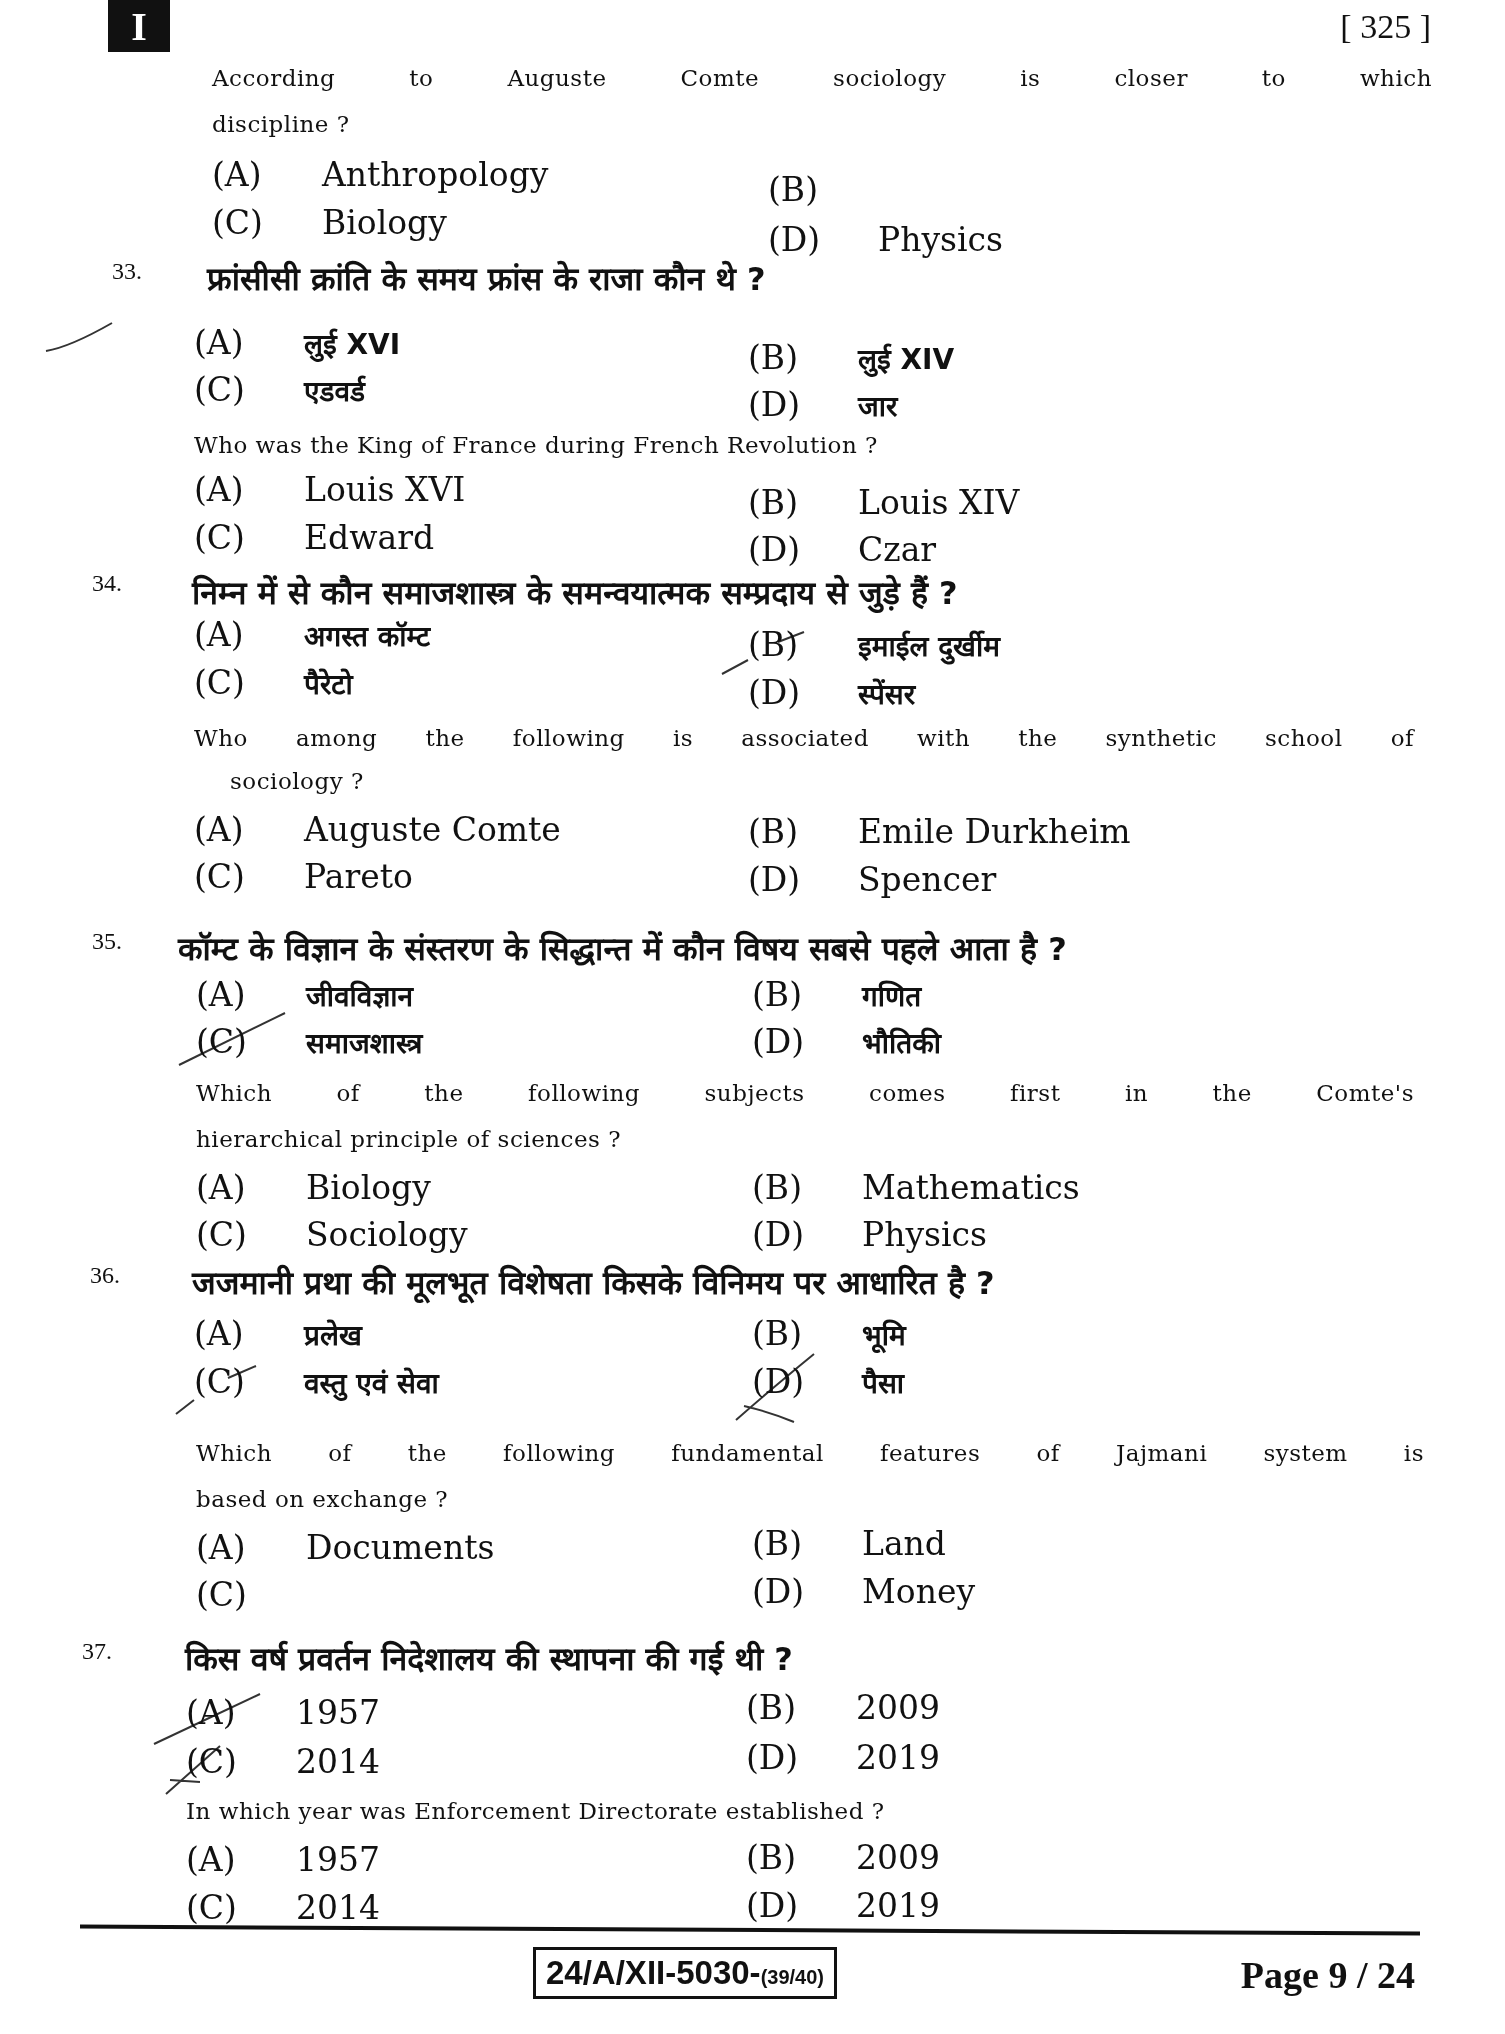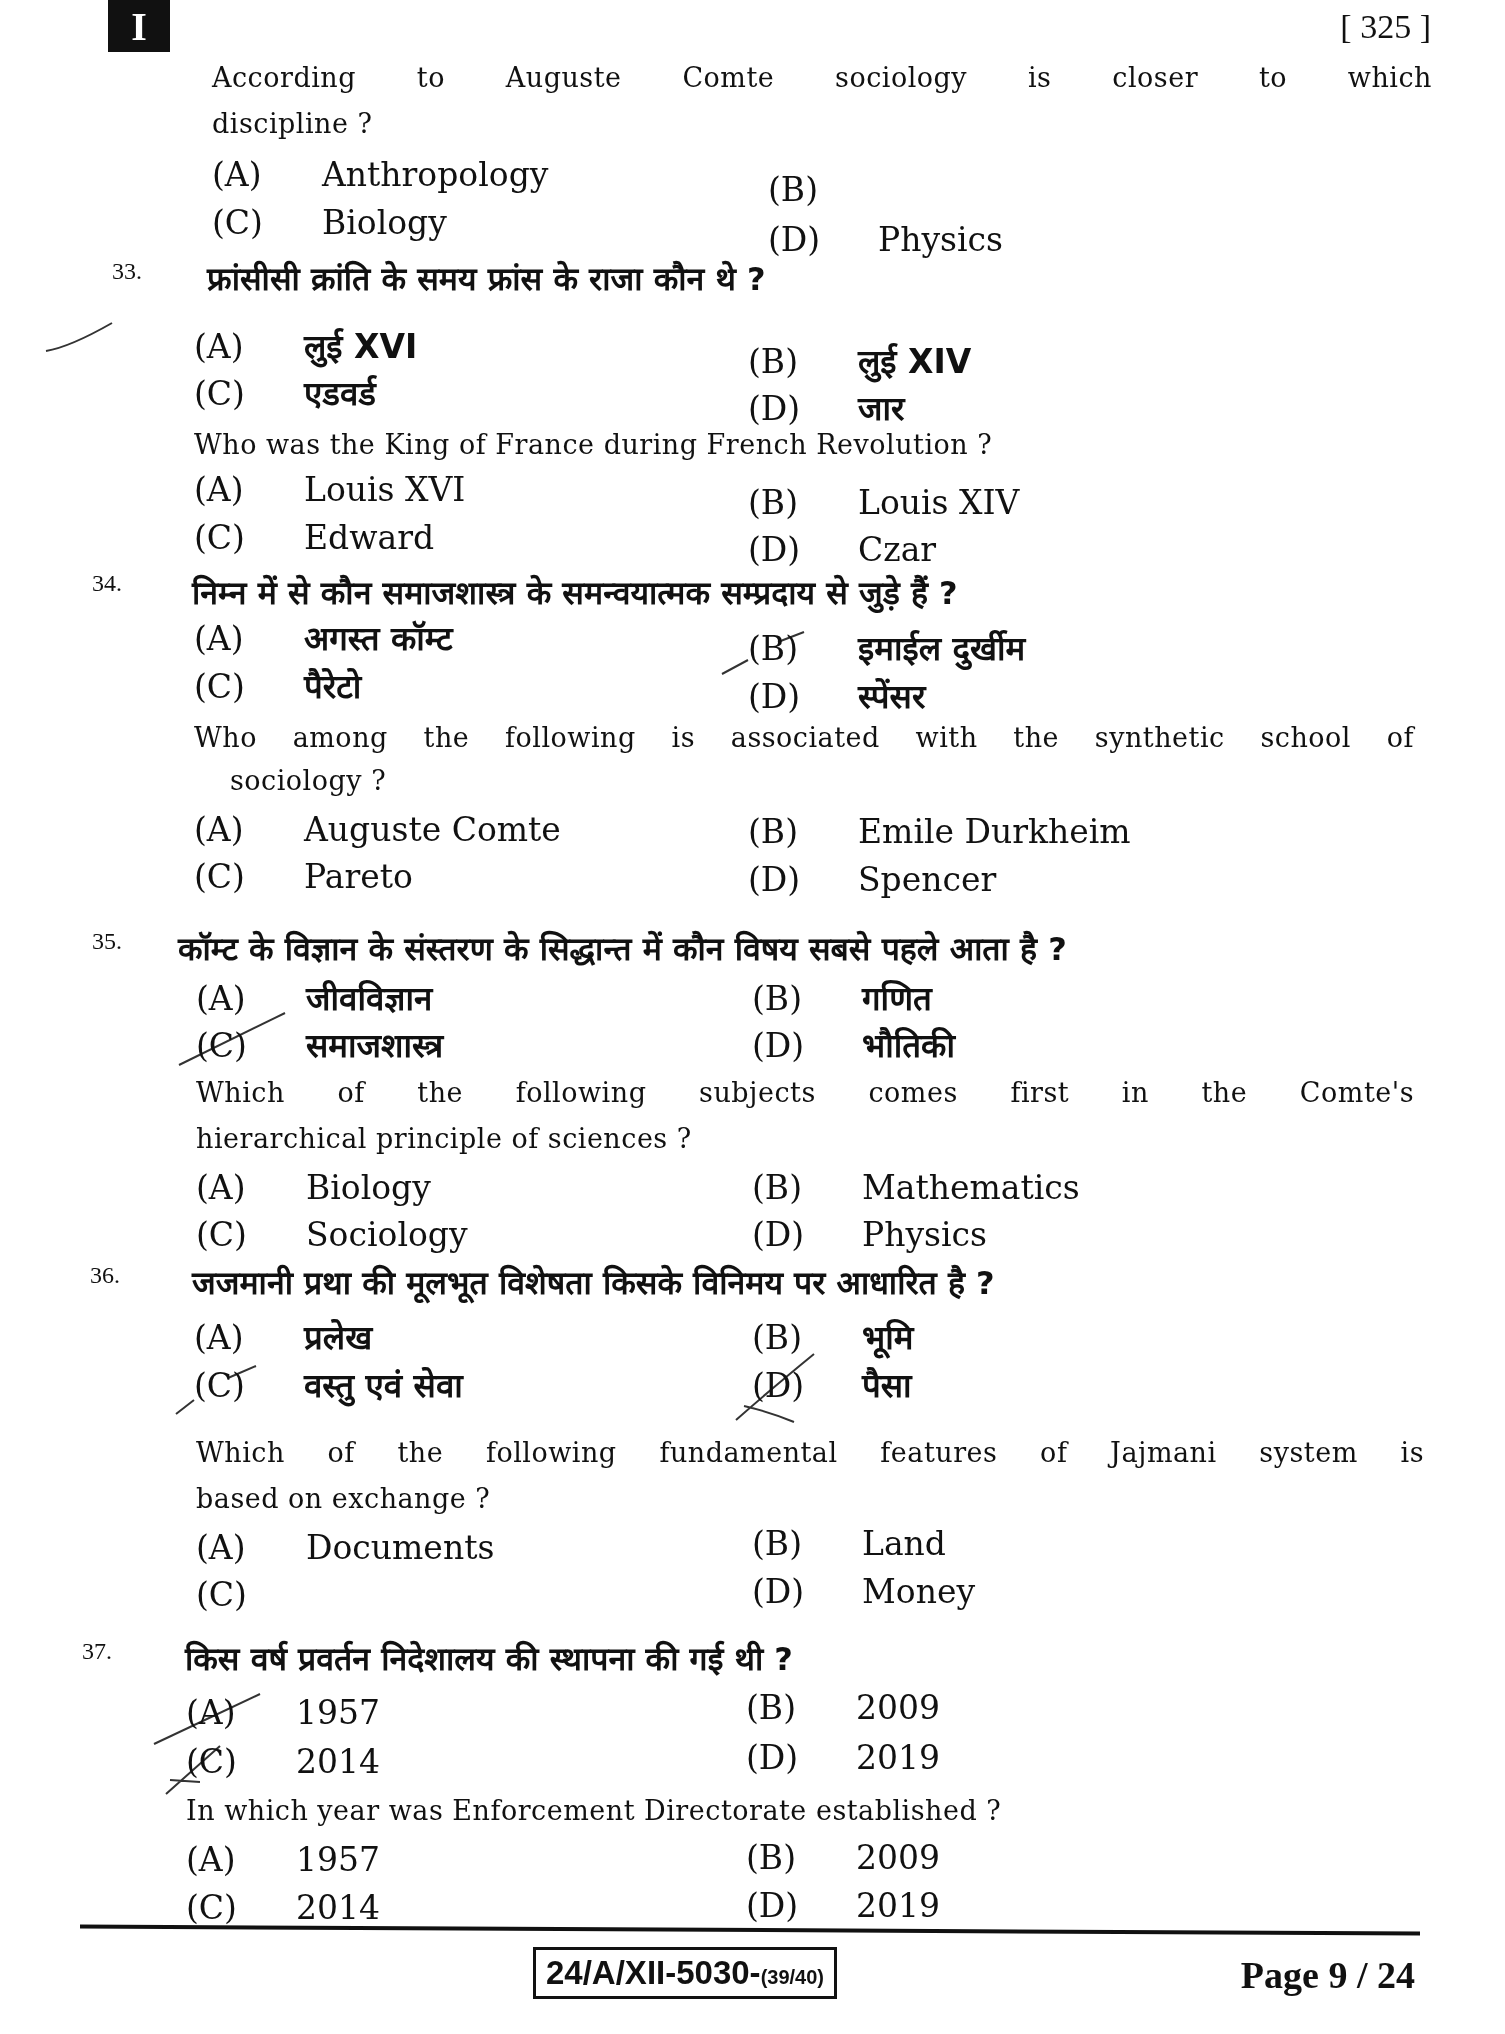--- a/index.html
+++ b/index.html
@@ -8,25 +8,25 @@
       font-family: "DejaVu Serif", "Liberation Serif", serif; color: #111;
     }
     .abs { position: absolute; }
     .series-mark {
       left: 108px; top: 0px; width: 62px; height: 52px; background: #111; color: #fff;
       font-family: "Liberation Serif", serif; font-weight: bold; font-size: 40px;
       display: flex; align-items: center; justify-content: center;
     }
     .page-code { right: 74px; top: 8px; font-size: 34px; font-family: "Liberation Serif", serif; }
     .q-num { font-size: 24px; font-family: "Liberation Serif", serif; }
-    .stem-en { font-size: 27px; font-family: "DejaVu Serif", serif; line-height: 46px; letter-spacing: 0.5px; }
+    .stem-en { font-size: 23px; font-family: "DejaVu Serif", serif; line-height: 46px; letter-spacing: 0.5px; }
     .stem-hi { font-size: 32px; font-family: "DejaVu Sans", sans-serif; font-weight: bold; }
     .opt { font-size: 33px; font-family: "DejaVu Serif", serif; display: flex; align-items: baseline; }
     .opt .lbl { width: 110px; display: inline-block; }
-    .opt.hi .txt { font-family: "DejaVu Sans", sans-serif; font-weight: bold; font-size: 33px; }
+    .opt.hi .txt { font-family: "DejaVu Sans", sans-serif; font-weight: bold; font-size: 28px; }
     .justify { text-align: justify; text-align-last: justify; }
     .footer-rule { left: 80px; top: 1928px; width: 1340px; height: 4px; background: #111; transform: rotate(0.3deg); }
     .footer-code {
       left: 533px; top: 1947px; padding: 4px 10px; border: 3px solid #111; font-size: 33px;
       font-family: "Liberation Sans", sans-serif; font-weight: bold;
     }
     .footer-code small { font-size: 20px; }
     .footer-page { right: 90px; top: 1953px; font-size: 38px; font-family: "Liberation Serif", serif; font-weight: bold; }
     .tick { stroke: #333; stroke-width: 2; fill: none; }
   </style>

